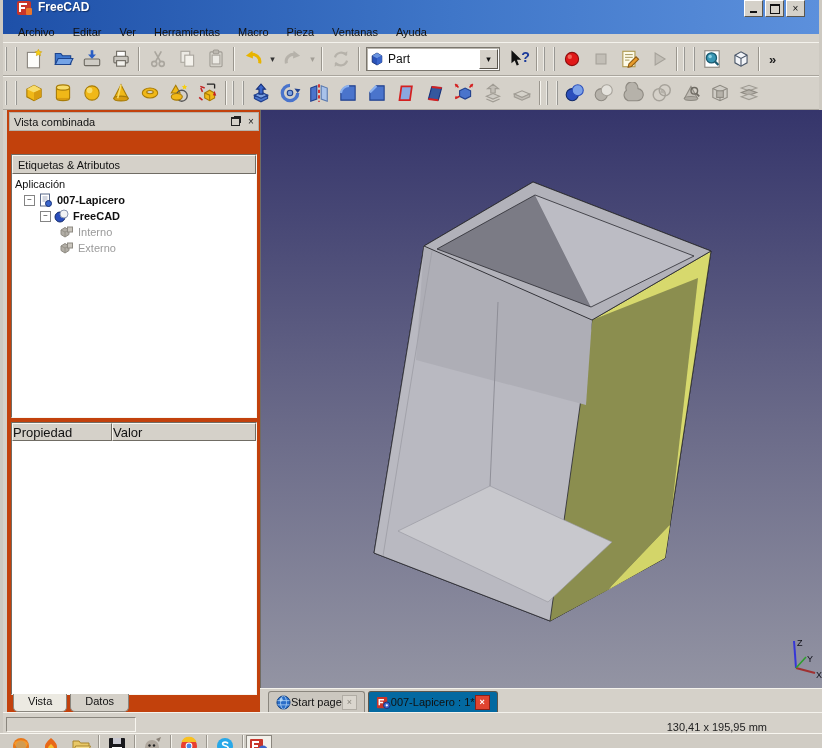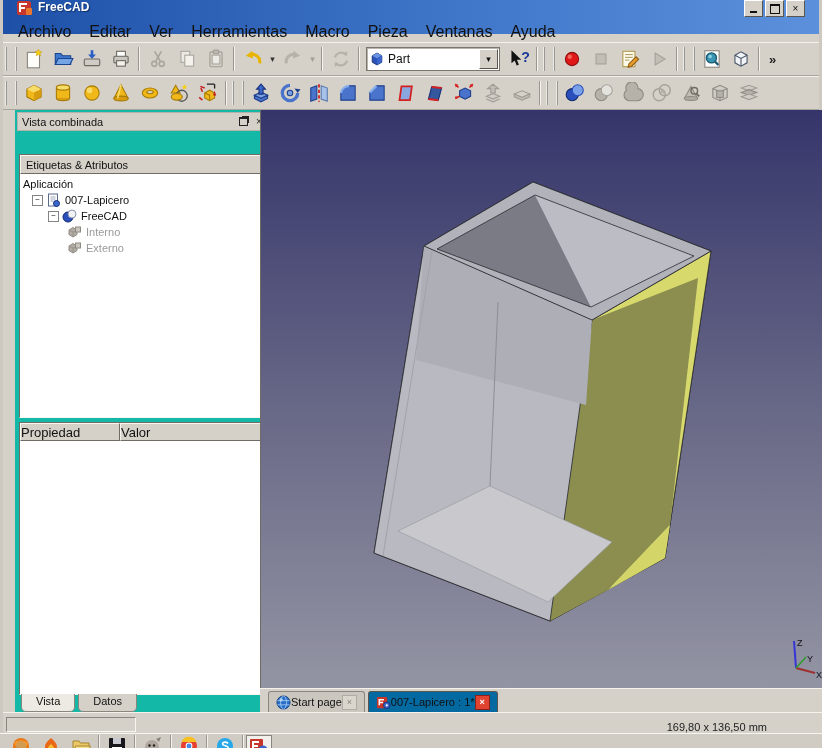--- a/index.html
+++ b/index.html
@@ -16,21 +16,21 @@
   #titlebar .title{font-size:12px;font-weight:bold;margin-left:5px;flex:1;
                    text-shadow:1px 1px 1px #10306a}
   .winbtn{width:17px;height:15px;background:#d5d1c9;margin-left:2px;
           border:1px solid;border-color:#fff #5a564e #5a564e #fff;
           display:flex;align-items:center;justify-content:center;
           font-size:10px;color:#111;line-height:1}
   .minglyph{display:block;width:7px;height:2px;background:#111;margin-top:7px}
   .maxglyph{display:block;width:8px;height:7px;border:1px solid #111;border-top:2px solid #111}
   
   #menubar{position:absolute;left:0;top:22px;right:0;height:20px;
-           display:flex;align-items:center;padding-left:6px;font-size:16px;color:#111}
+           display:flex;align-items:center;padding-left:6px;font-size:11px;color:#111}
   .menu-item{padding:2px 9px}
   
   .toolbar{position:absolute;left:0;right:0;display:flex;align-items:center;
            border-top:1px solid #f4f2ec;border-bottom:1px solid #a9a59d;background:#d5d1c9}
   #tb1{top:42px;height:32px}
   #tb2{top:76px;height:32px}
   .grip{width:8px;height:24px;margin:0 2px;
         border-left:2px ridge #eceae4;border-right:2px ridge #eceae4}
   .tsep{width:0;height:24px;border-left:1px solid #9a968e;border-right:1px solid #f6f4ee;margin:0 3px}
   .tb{width:29px;height:28px;display:flex;align-items:center;justify-content:center;flex:none}
@@ -39,21 +39,21 @@
   .dd.dis{color:#a29e96}
   .combo{width:132px;height:22px;background:#fff;border:1px solid #7a766e;
          box-shadow:inset 1px 1px 0 #b8b4ac;display:flex;align-items:center;
          font-size:12px;color:#111;margin:0 3px}
   .combo .cval{flex:1;padding-left:3px}
   .combo .cbtn{width:17px;height:18px;margin-right:1px;background:#d5d1c9;
          border:1px solid;border-color:#fff #5a564e #5a564e #fff;
          display:flex;align-items:center;justify-content:center;font-size:9px}
   .ovf{font-size:13px;font-weight:bold;color:#222;margin-left:6px}
   
-  #dock{position:absolute;left:12px;top:110px;width:256px;height:602px;background:#14b8a6;
+  #dock{position:absolute;left:4px;top:110px;width:256px;height:602px;background:#c2410c;
         border-right:1px solid #1d4ed8}
   #dock-title{position:absolute;left:2px;top:2px;right:4px;height:17px;display:flex;
         align-items:center;font-size:11px;color:#111;padding-left:4px;
         border:1px solid #b6b2aa;background:#d5d1c9}
   .dockbtn{width:14px;height:13px;margin-left:2px;display:flex;align-items:center;
         justify-content:center;font-size:10px;color:#222;line-height:1}
   .floatglyph{display:block;width:7px;height:6px;border:1px solid #222;border-top:2px solid #222;
         box-shadow:2px -2px 0 -1px #222}
   #dock-tabs{position:absolute;left:4px;top:22px;height:21px;display:flex;align-items:flex-end}
   .ptab{font-size:11px;color:#111;padding:3px 13px 2px;background:#d5d1c9;
@@ -64,21 +64,21 @@
   #tree-panel{top:44px;height:262px}
   .panel-header{height:17px;background:#d5d1c9;border:1px solid;
          border-color:#f8f6f0 #706c64 #706c64 #f8f6f0;font-size:11px;color:#111;
          display:flex;align-items:center;padding-left:5px}
   #tree{font-size:11px;color:#111;padding:2px 0 0 3px}
   .trow{display:flex;align-items:center;height:16px;white-space:nowrap}
   .exp{width:9px;height:9px;border:1px solid #848484;background:#fff;flex:none;
        display:flex;align-items:center;justify-content:center;font-size:8px;line-height:1;
        margin-right:3px;color:#222}
   .ticon{width:15px;height:14px;flex:none;margin-right:4px}
-  .bold{font-weight:normal}
+  .bold{font-weight:bold}
   .dimmed{color:#9a9a9a}
   #prop-panel{top:312px;height:271px;background:#fff}
   #prop-head{display:flex;height:18px}
   .pcell{background:#d5d1c9;border:1px solid;border-color:#f8f6f0 #706c64 #706c64 #f8f6f0;
          font-size:13px;color:#111;display:flex;align-items:center;box-sizing:border-box}
   #dock-btabs{position:absolute;left:6px;top:584px;height:18px;display:flex}
   .btab{font-size:11px;color:#111;padding:1px 14px 14px;background:#d5d1c9;
         border:1px solid #8a867e;border-top:none;border-radius:0 0 5px 5px;margin-right:3px}
   .btab.active{background:#eceae2}
   
@@ -564,21 +564,21 @@
           <circle cx="11.5" cy="11" r="3.5" fill="#3a66cc" stroke="#16307a"></circle>
           <circle cx="11.5" cy="11" r="1.2" fill="#fff"></circle>
         </svg>
       <span>007-Lapicero : 1*</span>
       <span class="mclose red">×</span>
     </span>
   </div>
 
   <div id="statusbar">
     <span id="status-field"></span>
-    <span id="status-dims">169,80 x 136,50 mm</span>
+    <span id="status-dims">130,41 x 195,95 mm</span>
   </div>
 </div>
 
 <div id="taskbar">
   <svg class="qicon" viewBox="0 0 20 20">
       <circle cx="10" cy="10" r="8" fill="#e87818"></circle>
       <circle cx="10" cy="10" r="5" fill="#3a86d8"></circle>
       <path d="M3 7c3-3 9-4 14 0-2 6-4 8-9 9" fill="#f8a030" opacity=".8"></path>
     </svg>
   <svg class="qicon" viewBox="0 0 20 20">

